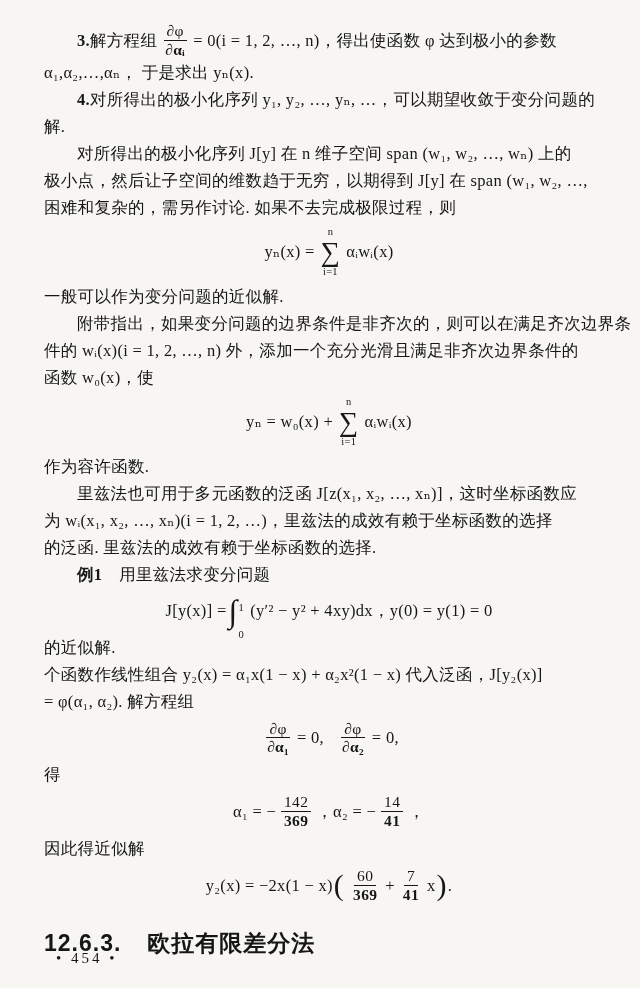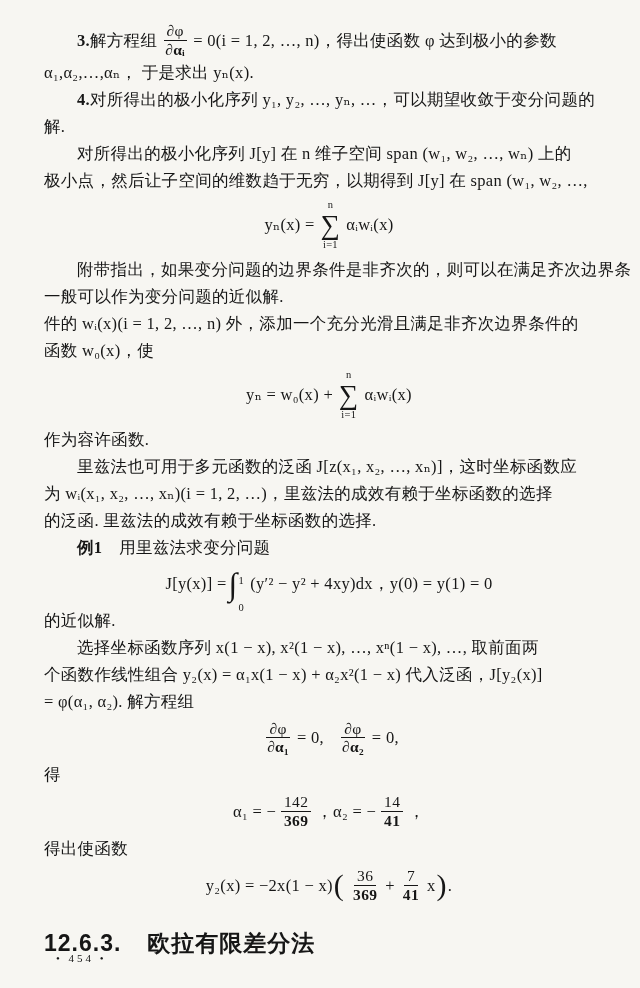--- a/index.html
+++ b/index.html
@@ -50,21 +50,21 @@
   .gap { display: inline-block; width: 10px; }
   .section-heading {
     margin: 26px 0 14px 0;
     font-size: 23px; font-weight: bold;
     font-family: "Liberation Sans", "DejaVu Sans", sans-serif;
     letter-spacing: 1px;
   }
   .section-heading .sec-num { margin-right: 26px; }
   .footer {
     position: absolute; left: 56px; bottom: 16px;
-    font-size: 11px; letter-spacing: 3px;
+    font-size: 15px; letter-spacing: 3px;
   }
 </style>
 </head>
 <body>
 
 <div class="page">
 
   <div class="mathline ind2">
     <span class="bold">3.</span>
       <span>解方程组 </span>
@@ -74,34 +74,35 @@
     </span>
     <span> = 0(i = 1, 2, …, n)，得出使函数 φ 达到极小的参数</span>
   </div>
   <div class="tline">α₁,α₂,…,αₙ， 于是求出 yₙ(x).</div>
 
   <div class="tline ind"><span class="bold">4.</span><span>对所得出的极小化序列 y₁, y₂, …, yₙ, …，可以期望收敛于变分问题的</span></div>
   <div class="tline">解.</div>
 
   <div class="tline ind">对所得出的极小化序列 J[y] 在 n 维子空间 span (w₁, w₂, …, wₙ) 上的</div>
   <div class="tline">极小点，然后让子空间的维数趋于无穷，以期得到 J[y] 在 span (w₁, w₂, …,</div>
+  <div class="tline">困难和复杂的，需另作讨论. 如果不去完成极限过程，则</div>
 
   <div class="formula">
     <span>yₙ(x) =</span>
     <span class="bigop">
       <span class="lim">n</span>
       <span class="sym">∑</span>
       <span class="lim">i=1</span>
     </span>
     <span>αᵢwᵢ(x)</span>
   </div>
 
+  <div class="tline">一般可以作为变分问题的近似解.</div>
+
   <div class="tline ind">附带指出，如果变分问题的边界条件是非齐次的，则可以在满足齐次边界条</div>
-
-  <div class="tline">一般可以作为变分问题的近似解.</div>
   <div class="tline">件的 wᵢ(x)(i = 1, 2, …, n) 外，添加一个充分光滑且满足非齐次边界条件的</div>
   <div class="tline">函数 w₀(x)，使</div>
 
   <div class="formula">
     <span>yₙ = w₀(x) +</span>
     <span class="bigop">
       <span class="lim">n</span>
       <span class="sym">∑</span>
       <span class="lim">i=1</span>
     </span>
@@ -123,21 +124,20 @@
       <span class="int-lims">
         <span>1</span>
         <span>0</span>
       </span>
     </span>
     <span>(y′² − y² + 4xy)dx，y(0) = y(1) = 0</span>
   </div>
 
   <div class="tline">的近似解.</div>
 
-  <div class="tline ind">选择坐标函数序列 x(1 − x), x²(1 − x), …, xⁿ(1 − x), …, 取前面两</div>
   <div class="tline">个函数作线性组合 y₂(x) = α₁x(1 − x) + α₂x²(1 − x) 代入泛函，J[y₂(x)]</div>
   <div class="tline">= φ(α₁, α₂). 解方程组</div>
 
   <div class="formula">
     <span class="frac">
       <span class="num">∂φ</span>
       <span class="den">∂α₁</span>
     </span>
     <span>= 0,</span>
     <span class="gap"></span>
@@ -157,27 +157,27 @@
       <span class="den">369</span>
     </span>
     <span>，α₂ = −</span>
     <span class="frac">
       <span class="num">14</span>
       <span class="den">41</span>
     </span>
     <span>，</span>
   </div>
 
-  <div class="tline">得出使函数</div>
+  <div class="tline">因此得近似解</div>
 
   <div class="formula">
     <span>y₂(x) = −2x(1 − x)</span>
     <span class="bigparen">(</span>
     <span class="frac">
-      <span class="num">36</span>
+      <span class="num">60</span>
       <span class="den">369</span>
     </span>
     <span>+</span>
     <span class="frac">
       <span class="num">7</span>
       <span class="den">41</span>
     </span>
     <span>x</span>
     <span class="bigparen">)</span>
     <span>.</span>

